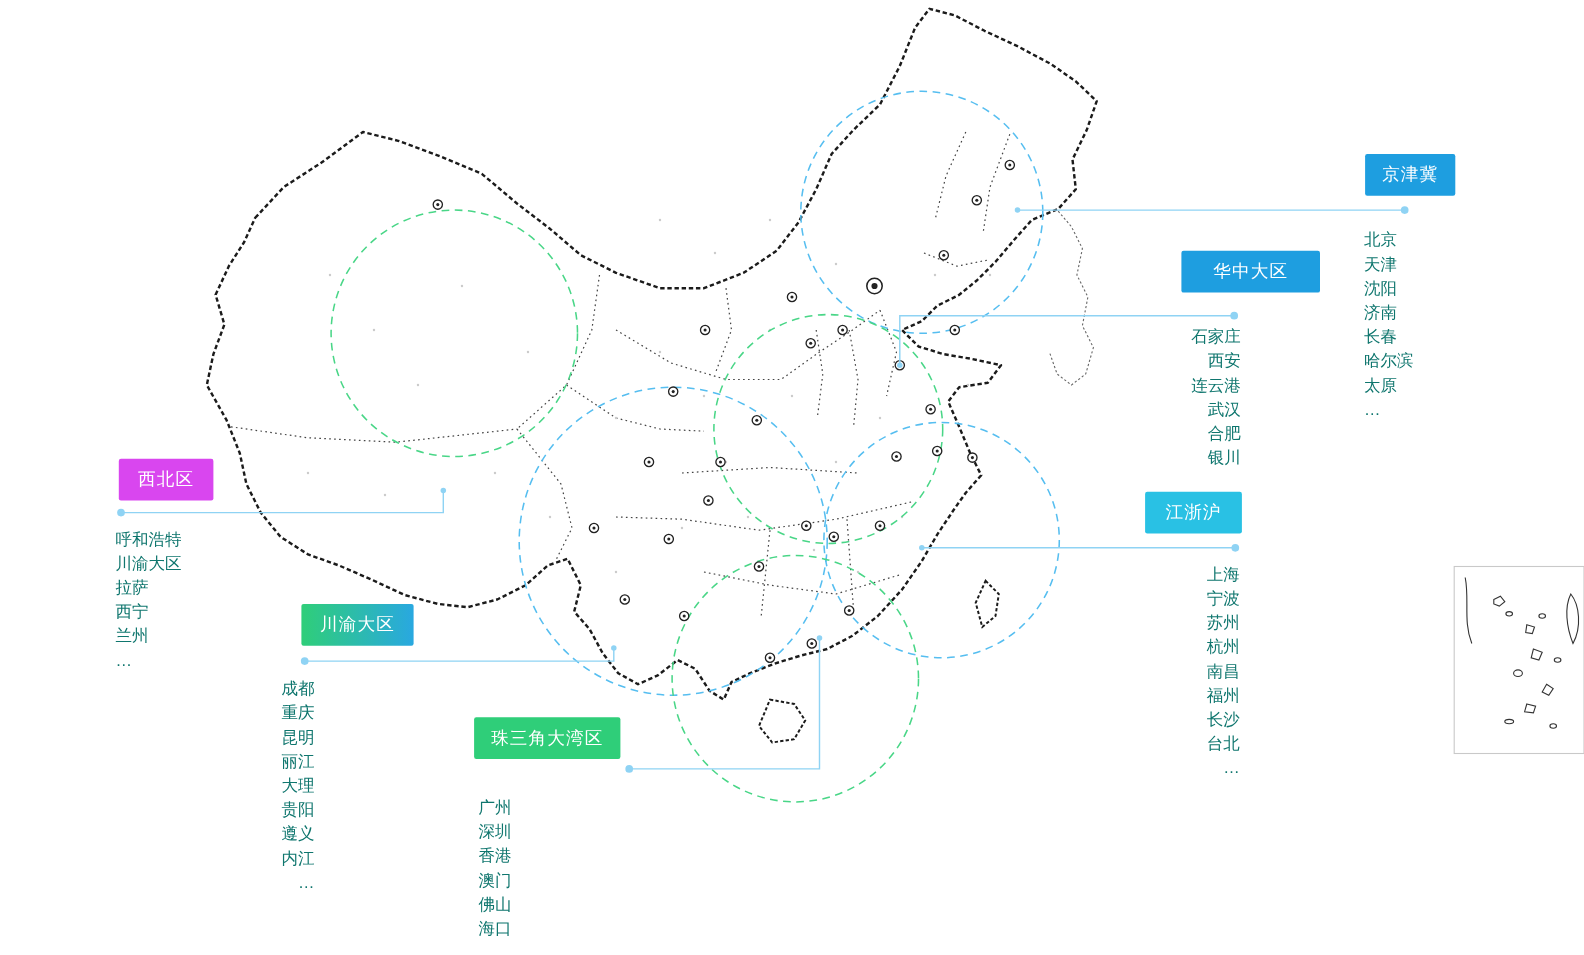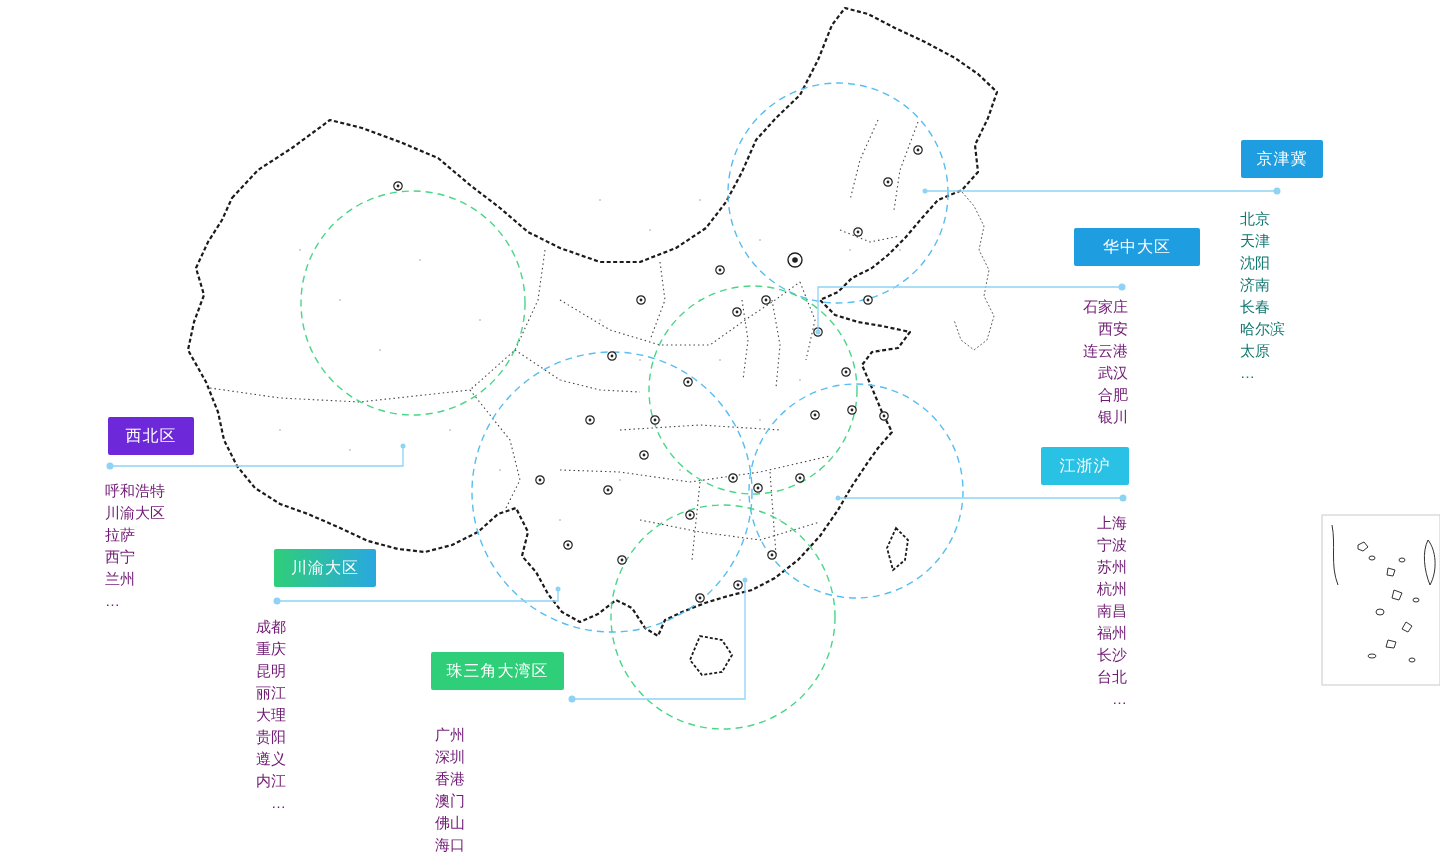--- a/index.html
+++ b/index.html
@@ -18,31 +18,31 @@
     height:38px;
     display:flex;align-items:center;justify-content:center;
     color:#ffffff;
     font-size:16px;
     letter-spacing:1px;
     z-index:3;
     border-radius:2px;
   }
   #label-jingjinji {left:1197px;top:140px;width:82px; background:#1E9EE0;margin-left:44px;}
   #label-huazhong  {left:1074px;top:228px;width:126px;background:#1E9EE0;}
-  #label-xibei     {left:108px; top:417px;width:86px; background:#6d28d9;}
+  #label-xibei     {left:108px; top:417px;width:86px; background:#d946ef;}
   #label-jiangzhehu{left:1041px;top:447px;width:88px; background:#29C1E4;}
   #label-chuanyu   {left:274px; top:549px;width:102px;background:linear-gradient(90deg,#2FCE79,#29A8E0);}
   #label-zhusanjiao{left:431px; top:652px;width:133px;background:#2FCE79;}
 
   
   .city-list{
     position:absolute;
     font-size:15px;
     line-height:22px;
-    color:#701a75;
+    color:#0f766e;
     z-index:2;
   }
   .city-list .city{white-space:nowrap;}
   #list-jingjinji {right:155px;top:208px;text-align:left;color:#0f766e;}
   #list-huazhong  {right:312px;top:296px;text-align:right;}
   #list-xibei     {left:105px; top:480px;text-align:left;}
   #list-jiangzhehu{right:313px;top:512px;text-align:right;}
   #list-chuanyu   {left:256px; top:616px;text-align:right;}
   #list-zhusanjiao{left:435px; top:724px;text-align:left;}
 </style>

